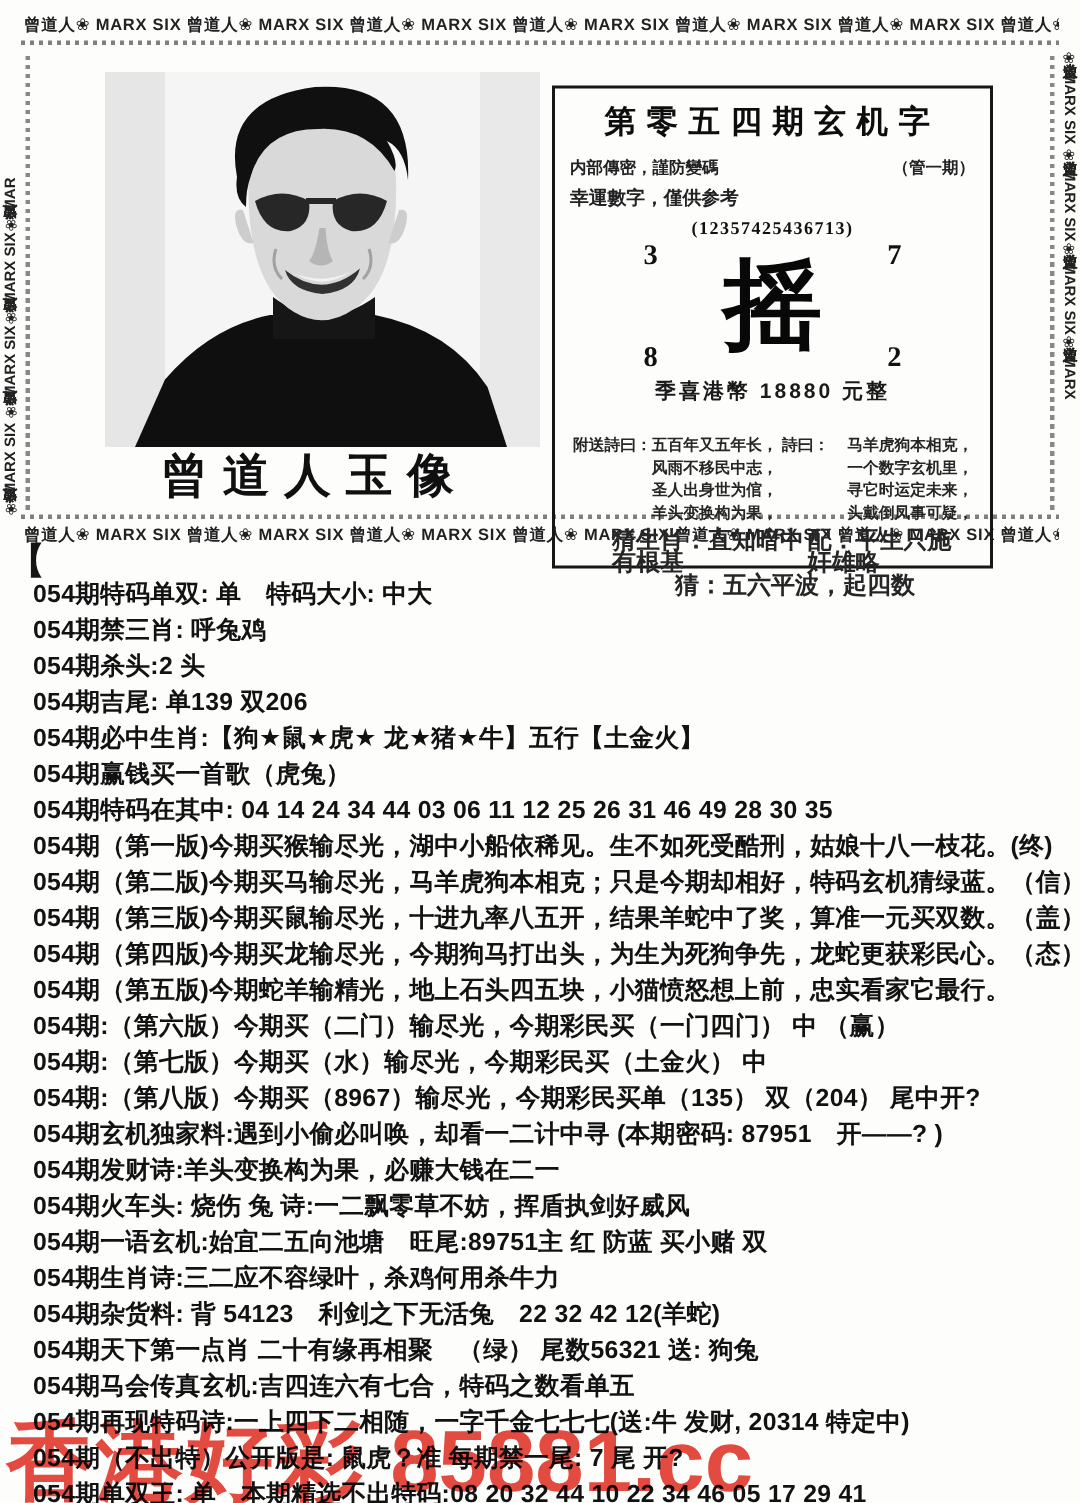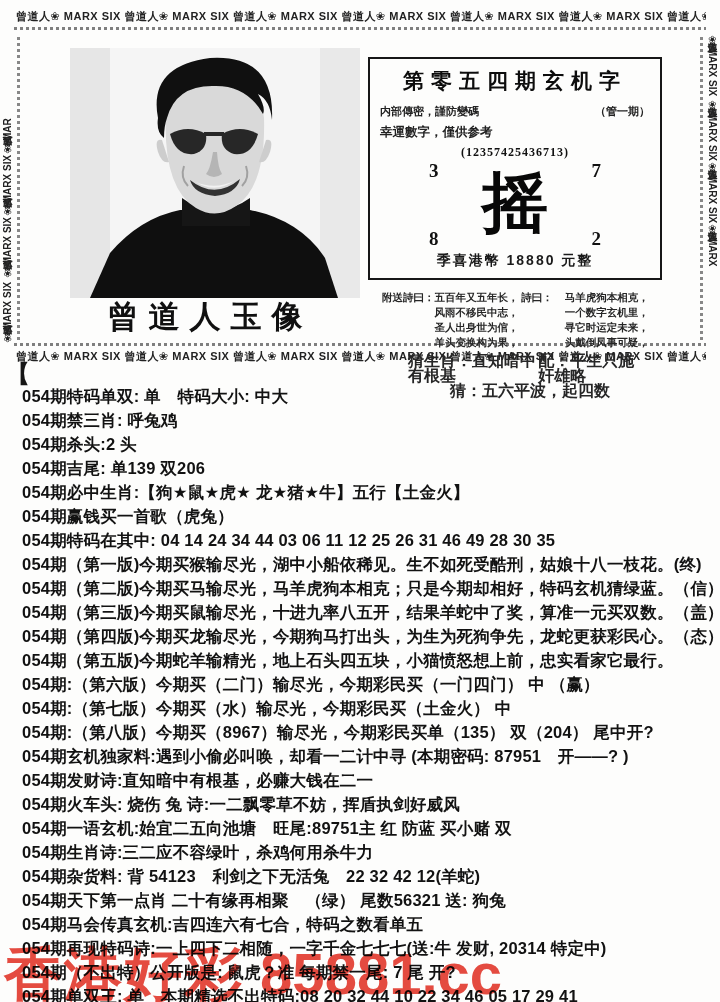--- a/index.html
+++ b/index.html
@@ -47,21 +47,21 @@
     position:absolute;left:60px;top:296px;width:300px;text-align:center;
     font-size:31px;font-weight:bold;letter-spacing:10px;color:#101010;
   }
   .portrait-note{
     position:absolute;left:28px;top:334px;width:340px;
     font-size:10px;line-height:14px;color:#333;font-weight:bold;
   }
 
   
   .mystic{
-    position:absolute;left:368px;top:57px;width:294px;height:223px;
+    position:absolute;left:368px;top:57px;width:294px;height:322px;
     border:2px solid #171717;box-sizing:border-box;padding:6px 10px 0 10px;
   }
   .mystic-title{
     text-align:center;font-size:21px;font-weight:bold;letter-spacing:7px;
     color:#0d0d0d;margin-top:2px;
   }
   .mystic-row1{display:flex;justify-content:space-between;font-size:11px;font-weight:bold;margin-top:9px;color:#222;}
   .mystic-row2{font-size:12.5px;font-weight:bold;margin-top:5px;color:#222;}
   .mystic-numstr{
     text-align:center;font-size:12px;font-weight:bold;letter-spacing:1px;
@@ -211,21 +211,21 @@
     <div class="ln">054期特码在其中: 04 14 24 34 44 03 06 11 12 25 26 31 46 49 28 30 35</div>
     <div class="ln">054期（第一版)今期买猴输尽光，湖中小船依稀见。生不如死受酷刑，姑娘十八一枝花。(终)</div>
     <div class="ln">054期（第二版)今期买马输尽光，马羊虎狗本相克；只是今期却相好，特码玄机猜绿蓝。（信）</div>
     <div class="ln">054期（第三版)今期买鼠输尽光，十进九率八五开，结果羊蛇中了奖，算准一元买双数。（盖）</div>
     <div class="ln">054期（第四版)今期买龙输尽光，今期狗马打出头，为生为死狗争先，龙蛇更获彩民心。（态）</div>
     <div class="ln">054期（第五版)今期蛇羊输精光，地上石头四五块，小猫愤怒想上前，忠实看家它最行。</div>
     <div class="ln">054期:（第六版）今期买（二门）输尽光，今期彩民买（一门四门） 中 （赢）</div>
     <div class="ln">054期:（第七版）今期买（水）输尽光，今期彩民买（土金火） 中</div>
     <div class="ln">054期:（第八版）今期买（8967）输尽光，今期彩民买单（135） 双（204） 尾中开?</div>
     <div class="ln">054期玄机独家料:遇到小偷必叫唤，却看一二计中寻 (本期密码: 87951　开——? )</div>
-    <div class="ln">054期发财诗:直知暗中有根基，必赚大钱在二一</div>
+    <div class="ln">054期发财诗:羊头变换构为果，必赚大钱在二一</div>
     <div class="ln">054期火车头: 烧伤 兔 诗:一二飘零草不妨，挥盾执剑好威风</div>
     <div class="ln">054期一语玄机:始宜二五向池塘　旺尾:89751主 红 防蓝 买小赌 双</div>
     <div class="ln">054期生肖诗:三二应不容绿叶，杀鸡何用杀牛力</div>
     <div class="ln">054期杂货料: 背 54123　利剑之下无活兔　22 32 42 12(羊蛇)</div>
     <div class="ln">054期天下第一点肖 二十有缘再相聚　（绿） 尾数56321 送: 狗兔</div>
     <div class="ln">054期马会传真玄机:吉四连六有七合，特码之数看单五</div>
     <div class="ln">054期再现特码诗:一上四下二相随，一字千金七七七(送:牛 发财, 20314 特定中)</div>
     <div class="ln">054期（不出特）公开版是: 鼠虎？准 每期禁一尾: 7 尾 开?</div>
     <div class="ln">054期单双王: 单　本期精选不出特码:08 20 32 44 10 22 34 46 05 17 29 41</div>
   </div>

